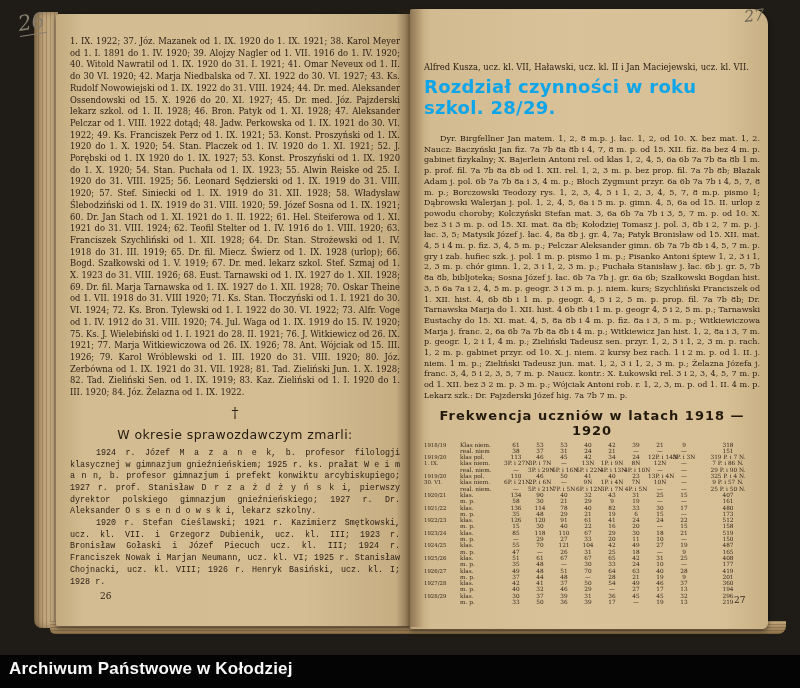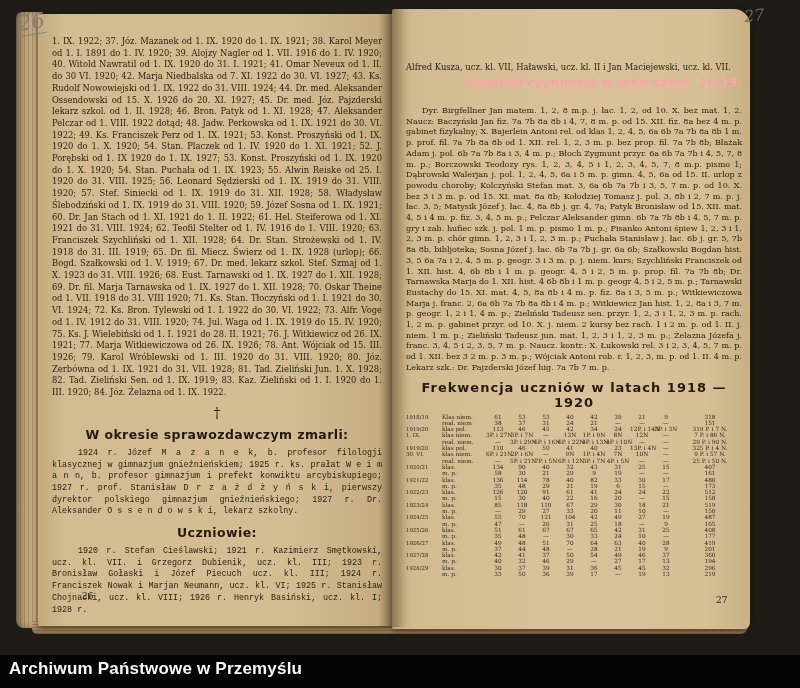--- a/index.html
+++ b/index.html
@@ -1,21 +1,21 @@
 <!DOCTYPE html>
 <html><head>
 <meta charset="utf-8">
 <style>
   html,body{margin:0;padding:0;}
   body{width:800px;height:688px;background:#1f1c18;overflow:hidden;position:relative;
        font-family:"DejaVu Serif",serif;}
   .stage{position:absolute;inset:0;}
 
   
-  .book{position:absolute;left:16px;top:6px;width:736px;height:628px;}
+  .book{position:absolute;left:34px;top:6px;width:736px;height:628px;padding-left:20px;}
   .edge-left{position:absolute;left:0;top:6px;width:24px;height:616px;
     background:
       repeating-linear-gradient(90deg, rgba(92,62,30,.28) 0 1px, rgba(0,0,0,0) 1px 4px),
       linear-gradient(90deg,#8f7650,#bda27a 40%,#c9b185);
     border-radius:6px 0 0 8px;
     box-shadow:inset 0 0 6px rgba(40,25,10,.4);}
   .edge-bottom{position:absolute;left:16px;right:4px;bottom:0;height:13px;
     background:
       repeating-linear-gradient(0deg, rgba(92,62,30,.3) 0 1px, rgba(0,0,0,0) 1px 3px),
       linear-gradient(0deg,#8a7048,#c2a87e);
@@ -34,24 +34,24 @@
 
   
   .ink{color:#2c2115;}
   .content-left{position:absolute;left:36px;top:30px;width:330px;}
   .content-right{position:absolute;left:390px;top:32px;width:336px;}
   p{margin:0;}
   .body-main{font-size:8.4px;line-height:11.7px;text-align:justify;}
   .content-right .body-main{font-size:8px;line-height:10.7px;margin-top:16px;}
   .content-right .intro{font-size:8.4px;line-height:11px;text-align:justify;margin-top:24px;}
   .cross{text-align:center;font-size:14px;margin-top:7px;line-height:14px;}
-  .heading{font-family:"DejaVu Sans",sans-serif;font-weight:bold;text-align:center;
+  .heading{font-family:"DejaVu Sans",sans-serif;font-weight:normal;text-align:center;
     font-size:12.5px;margin:7px 0 6px 0;letter-spacing:.4px;color:#241a0e;}
-  .section-heading{font-family:"DejaVu Sans",sans-serif;font-weight:bold;text-align:right;
-    font-size:12px;margin:3px 0 4px 0;letter-spacing:.3px;color:#fca5a5;}
+  .section-heading{font-family:"DejaVu Sans",sans-serif;font-weight:bold;text-align:left;
+    font-size:18px;margin:3px 0 4px 0;letter-spacing:.3px;color:#0ea5e9;}
   .body-indent{text-indent:26px;font-family:Liberation Mono, monospace;}
   .content-right .body-main{text-indent:16px;}
   .table-title{font-family:"DejaVu Sans",sans-serif;font-weight:bold;text-align:center;
     font-size:13px;letter-spacing:1px;margin:6px 0 4px 0;color:#241a0e;}
 
   
   .frek{width:100%;}
   .frow{display:flex;align-items:baseline;font-size:5.8px;line-height:6.3px;white-space:nowrap;color:#33271a;}
   .fy{width:36px;flex:none;font-size:5.4px;}
   .fl{width:44px;flex:none;}
@@ -84,21 +84,20 @@
 
     <div class="page-left"></div>
     <div class="page-right"></div>
     <div class="gutter-shadow"></div>
 
     <div class="content-left ink">
       <p class="body-main">1. IX. 1922; 37. Józ. Mazanek od 1. IX. 1920 do 1. IX. 1921; 38. Karol Meyer od 1. I. 1891 do 1. IV. 1920; 39. Alojzy Nagler od 1. VII. 1916 do 1. IV. 1920; 40. Witold Nawratil od 1. IX. 1920 do 31. I. 1921; 41. Omar Neveux od 1. II. do 30 VI. 1920; 42. Marja Niedbalska od 7. XI. 1922 do 30. VI. 1927; 43. Ks. Rudolf Nowowiejski od 1. IX. 1922 do 31. VIII. 1924; 44. Dr. med. Aleksander Ossendowski od 15. X. 1926 do 20. XI. 1927; 45. Dr. med. Józ. Pajzderski lekarz szkol. od 1. II. 1928; 46. Bron. Patyk od 1. XI. 1928; 47. Aleksander Pelczar od 1. VIII. 1922 dotąd; 48. Jadw. Perkowska od 1. IX. 1921 do 30. VI. 1922; 49. Ks. Franciszek Perz od 1. IX. 1921; 53. Konst. Proszyński od 1. IX. 1920 do 1. X. 1920; 54. Stan. Placzek od 1. IV. 1920 do 1. XI. 1921; 52. J. Porębski od 1. IX 1920 do 1. IX. 1927; 53. Konst. Proszyński od 1. IX. 1920 do 1. X. 1920; 54. Stan. Puchała od 1. IX. 1923; 55. Alwin Reiske od 25. I. 1920 do 31. VIII. 1925; 56. Leonard Sędzierski od 1. IX. 1919 do 31. VIII. 1920; 57. Stef. Siniecki od 1. IX. 1919 do 31. XII. 1928; 58. Władysław Ślebodziński od 1. IX. 1919 do 31. VIII. 1920; 59. Józef Sosna od 1. IX. 1921; 60. Dr. Jan Stach od 1. XI. 1921 do 1. II. 1922; 61. Hel. Steiferowa od 1. XI. 1921 do 31. VIII. 1924; 62. Teofil Stelter od 1. IV. 1916 do 1. VIII. 1920; 63. Franciszek Szychliński od 1. XII. 1928; 64. Dr. Stan. Strożewski od 1. IV. 1918 do 31. III. 1919; 65. Dr. fil. Miecz. Świerz od 1. IX. 1928 (urlop); 66. Bogd. Szałkowski od 1. V. 1919; 67. Dr. med. lekarz szkol. Stef. Szmaj od 1. X. 1923 do 31. VIII. 1926; 68. Eust. Tarnawski od 1. IX. 1927 do 1. XII. 1928; 69. Dr. fil. Marja Tarnawska od 1. IX. 1927 do 1. XII. 1928; 70. Oskar Theine od 1. VII. 1918 do 31. VIII 1920; 71. Ks. Stan. Tłoczyński od 1. I. 1921 do 30. VI. 1924; 72. Ks. Bron. Tylewski od 1. I. 1922 do 30. VI. 1922; 73. Alfr. Voge od 1. IV. 1912 do 31. VIII. 1920; 74. Jul. Waga od 1. IX. 1919 do 15. IV. 1920; 75. Ks. J. Wielebiński od 1. I. 1921 do 28. II. 1921; 76. J. Witkiewicz od 26. IX. 1921; 77. Marja Witkiewiczowa od 26. IX. 1926; 78. Ant. Wójciak od 15. III. 1926; 79. Karol Wróblewski od 1. III. 1920 do 31. VIII. 1920; 80. Józ. Zerbówna od 1. IX. 1921 do 31. VII. 1928; 81. Tad. Zieliński Jun. 1. X. 1928; 82. Tad. Zieliński Sen. od 1. IX. 1919; 83. Kaz. Zieliński od 1. I. 1920 do 1. III. 1920; 84. Józ. Żelazna od 1. IX. 1922.</p>
       <div class="cross">†</div>
       <div class="heading">W okresie sprawozdawczym zmarli:</div>
       <p class="body-main body-indent">1924 r. Józef M a z a n e k, b. profesor filologji klasycznej w gimnazjum gnieźnieńskiem; 1925 r. ks. prałat W e i m a n n, b. profesor gimnazjum i prefekt konwiktu arcybiskupiego; 1927 r. prof. Stanisław D r z a ż d ż y ń s k i, pierwszy dyrektor polskiego gimnazjum gnieźnieńskiego; 1927 r. Dr. Aleksander O s s e n d o w s k i, lekarz szkolny.</p>
-      <div class="heading">Uczniowie:</div>
       <p class="body-main body-indent">1920 r. Stefan Cieślawski; 1921 r. Kazimierz Smętkowski, ucz. kl. VII. i Grzegorz Dubienik, ucz. kl. III; 1923 r. Bronisław Gołaski i Józef Piecuch ucz. kl. III; 1924 r. Franciszek Nowak i Marjan Neumann, ucz. kl. VI; 1925 r. Stanisław Chojnacki, ucz. kl. VIII; 1926 r. Henryk Basiński, ucz. kl. I; 1928 r.</p>
     </div>
     <div class="pagenum pn-left">26</div>
 
     <div class="content-right ink">
       <p class="intro">Alfred Kusza, ucz. kl. VII, Haławski, ucz. kl. II i Jan Maciejewski, ucz. kl. VII.</p>
       <div class="section-heading">Rozdział czynności w roku szkol. 28/29.</div>
       <p class="body-main">Dyr. Birgfellner Jan matem. 1, 2, 8 m.p. j. łac. 1, 2, od 10. X. bez mat. 1, 2. Naucz: Baczyński Jan fiz. 7a 7b 8a 8b i 4, 7, 8 m. p. od 15. XII. fiz. 8a bez 4 m. p. gabinet fizykalny; X. Bajerlein Antoni rel. od klas 1, 2, 4, 5, 6a 6b 7a 7b 8a 8b 1 m. p. prof. fil. 7a 7b 8a 8b od 1. XII. rel. 1, 2, 3 m. p. bez prop. fil. 7a 7b 8b; Błażak Adam j. pol. 6b 7a 7b 8a i 3, 4 m. p.; Błoch Zygmunt przyr. 6a 6b 7a 7b i 4, 5, 7, 8 m. p.; Borczowski Teodozy rys. 1, 2, 3, 4, 5 i 1, 2, 3, 4, 5, 7, 8 m.p. pismo 1; Dąbrowski Walerjan j. pol. 1, 2, 4, 5, 6a i 5 m. p. gimn. 4, 5, 6a od 15. II. urlop z powodu choroby; Kolczyński Stefan mat. 3, 6a 6b 7a 7b i 3, 5, 7 m. p. od 10. X. bez 3 i 3 m. p. od 15. XI. mat. 8a 8b; Kołodziej Tomasz j. pol. 3, 8b i 2, 7 m. p. j. łac. 3, 5; Matysik Józef j. łac. 4, 8a 8b j. gr. 4, 7a; Patyk Bronisław od 15. XII. mat. 4, 5 i 4 m. p. fiz. 3, 4, 5 m. p.; Pelczar Aleksander gimn. 6b 7a 7b 8b i 4, 5, 7 m. p. gry i zab. hufiec szk. j. pol. 1 m. p. pismo 1 m. p.; Pisanko Antoni śpiew 1, 2, 3 i 1, 2, 3 m. p. chór gimn. 1, 2, 3 i 1, 2, 3 m. p.; Puchała Stanisław j. łac. 6b j. gr. 5, 7b 8a 8b, bibljoteka; Sosna Józef j. łac. 6b 7a 7b j. gr. 6a 6b; Szałkowski Bogdan hist. 3, 5 6a 7a i 2, 4, 5 m. p. geogr. 3 i 3 m. p. j. niem. kurs; Szychliński Franciszek od 1. XII. hist. 4, 6b 8b i 1 m. p. geogr. 4, 5 i 2, 5 m. p. prop. fil. 7a 7b 8b; Dr. Tarnawska Marja do 1. XII. hist. 4 6b 8b i 1 m. p. geogr 4, 5 i 2, 5 m. p.; Tarnawski Eustachy do 15. XI. mat. 4, 5, 8a 8b i 4 m. p. fiz. 8a i 3, 5 m. p.; Witkiewiczowa Marja j. franc. 2, 6a 6b 7a 7b 8a 8b i 4 m. p.; Witkiewicz Jan hist. 1, 2, 8a i 3, 7 m. p. geogr. 1, 2 i 1, 4 m. p.; Zieliński Tadeusz sen. przyr. 1, 2, 3 i 1, 2, 3 m. p. rach. 1, 2 m. p. gabinet przyr. od 10. X. j. niem. 2 kursy bez rach. 1 i 2 m. p. od 1. II. j. niem. 1 m. p.; Zieliński Tadeusz jun. mat. 1, 2, 3 i 1, 2, 3 m. p.; Żelazna Józefa j. franc. 3, 4, 5 i 2, 3, 5, 7 m. p. Naucz. kontr.: X. Łukowski rel. 3 i 2, 3, 4, 5, 7 m. p. od 1. XII. bez 3 2 m. p. 3 m. p.; Wójciak Antoni rob. r. 1, 2, 3, m. p. od 1. II. 4 m. p. Lekarz szk.: Dr. Pajzderski Józef hig. 7a 7b 7 m. p.</p>
       <div class="table-title">Frekwencja uczniów w latach 1918 — 1920</div>
 
@@ -469,16 +468,16 @@
           </div>
         </div>
     </div>
     <div class="pagenum pn-right">27</div>
   </div>
 
   <div class="handwritten hw-left">26</div>
   <div class="handwritten hw-right">27</div>
 
   <div class="footer-bar">
-    <span>Archiwum Państwowe w Przemyślu</span>
+    <span>Archiwum Państwowe w Kołodziej</span>
   </div>
 
 </div>
 
 </body></html>

